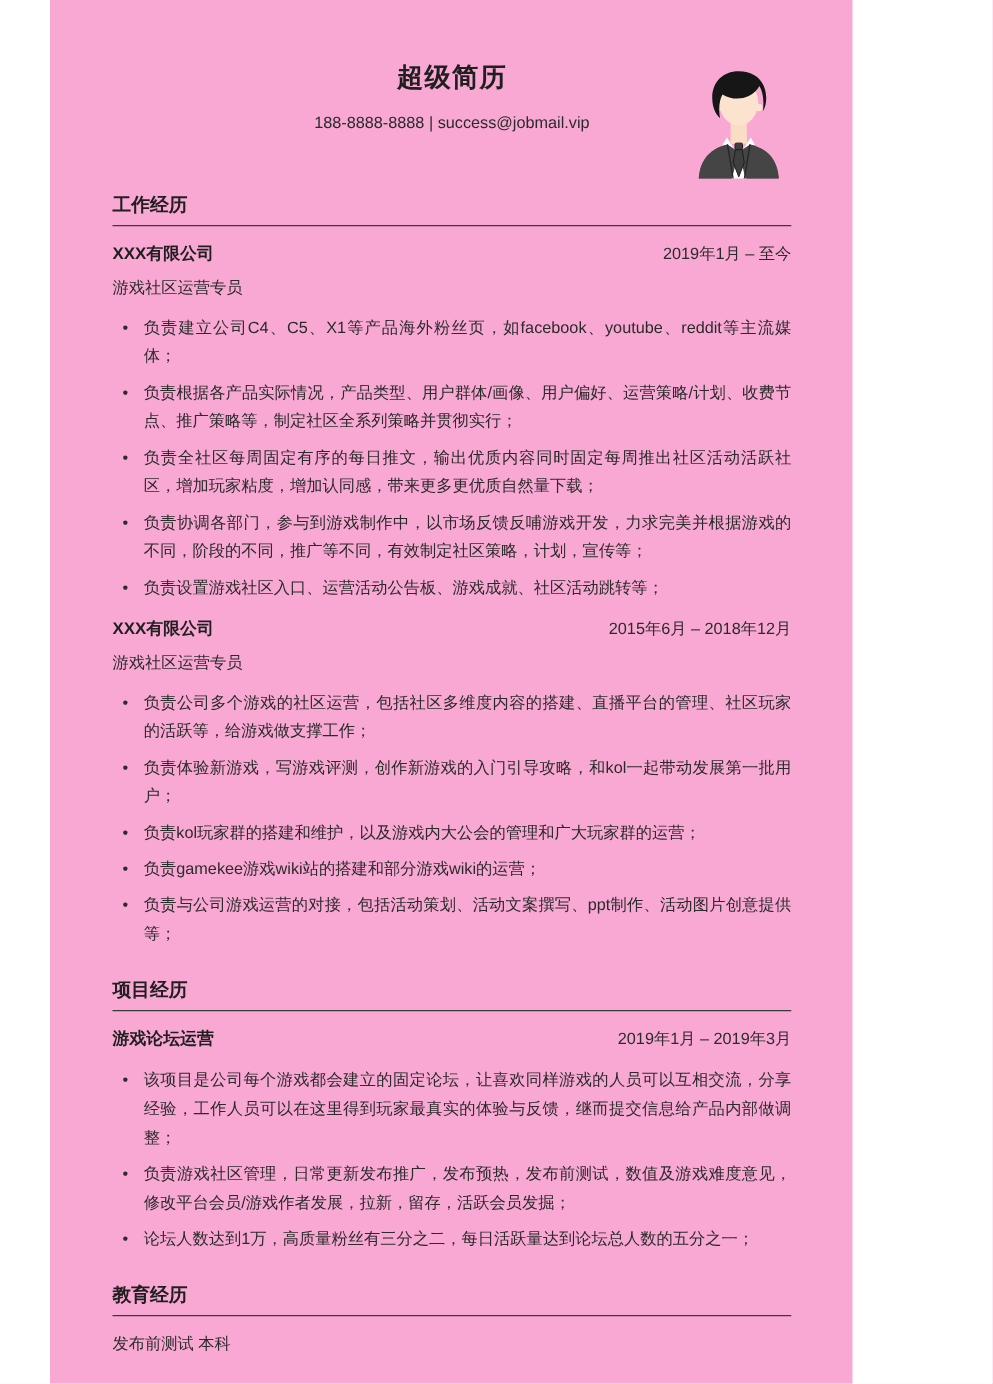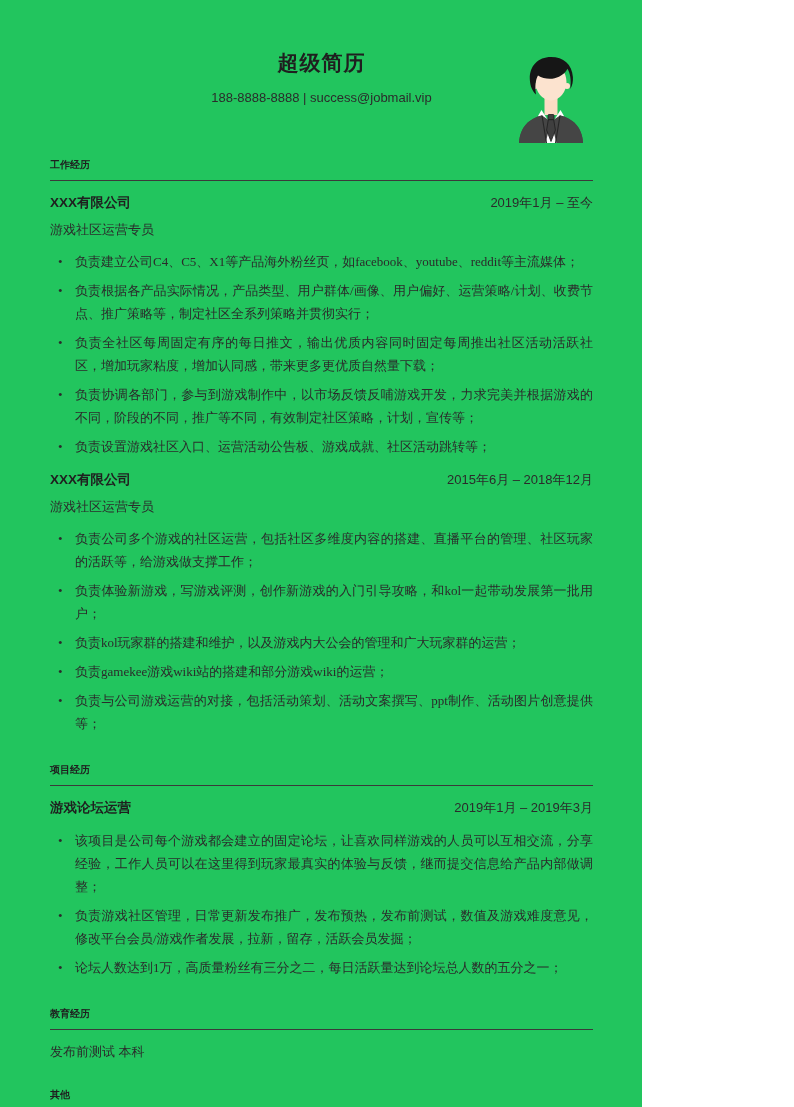--- a/index.html
+++ b/index.html
@@ -2,25 +2,26 @@
 <html lang="zh"><head>
 <meta charset="utf-8">
 <style>
   html, body { margin: 0; padding: 0; background: #ffffff; }
   .page {
     position: relative;
     width: 642px;
     height: 1107px;
     box-sizing: border-box;
     padding: 52px 49px 0 50px;
-    background: #22c55e;
+    background: #f9a8d4;
     overflow: hidden;
     font-family: "Liberation Sans", "DejaVu Sans", sans-serif;
     color: #2b2b2b;
     font-size: 13px;
+    margin-left: 40px;
   }
   .resume-header { position: relative; }
   .resume-title {
     margin: 0;
     font-size: 21px;
     line-height: 22px;
     font-weight: 700;
     letter-spacing: 1px;
     text-align: center;
     color: #1f1f1f;
@@ -36,41 +37,41 @@
     top: 3px;
     right: 7px;
     width: 70px;
     height: 88px;
     overflow: hidden;
   }
   .section { margin-top: 26px; }
   .section.first { margin-top: 51px; }
   .section-heading {
     margin: 0;
-    font-size: 10px;
+    font-size: 15px;
     line-height: 17px;
     font-weight: 700;
     color: #1f1f1f;
     padding-bottom: 7px;
     border-bottom: 1px solid #3a3a3a;
   }
   .entry { margin-top: 13px; }
   .entry-header {
     display: flex;
     justify-content: space-between;
     align-items: flex-end;
   }
   .entry-title {
     font-weight: 700;
     font-size: 13.5px;
     color: #1f1f1f;
   }
   .entry-date { font-size: 13px; color: #2b2b2b; }
   .entry-role { margin: 9px 0 0; font-size: 13px; line-height: 17px; color: #2b2b2b; }
-  .bullets { margin: 12px 0 0; padding: 0; list-style: none; font-family: Liberation Serif, serif; }
+  .bullets { margin: 12px 0 0; padding: 0; list-style: none; }
   .bullet {
     position: relative;
     padding-left: 25px;
     margin-bottom: 6px;
     font-size: 13px;
     line-height: 23px;
     color: #2b2b2b;
     text-align: justify;
   }
   .bullet::before {

